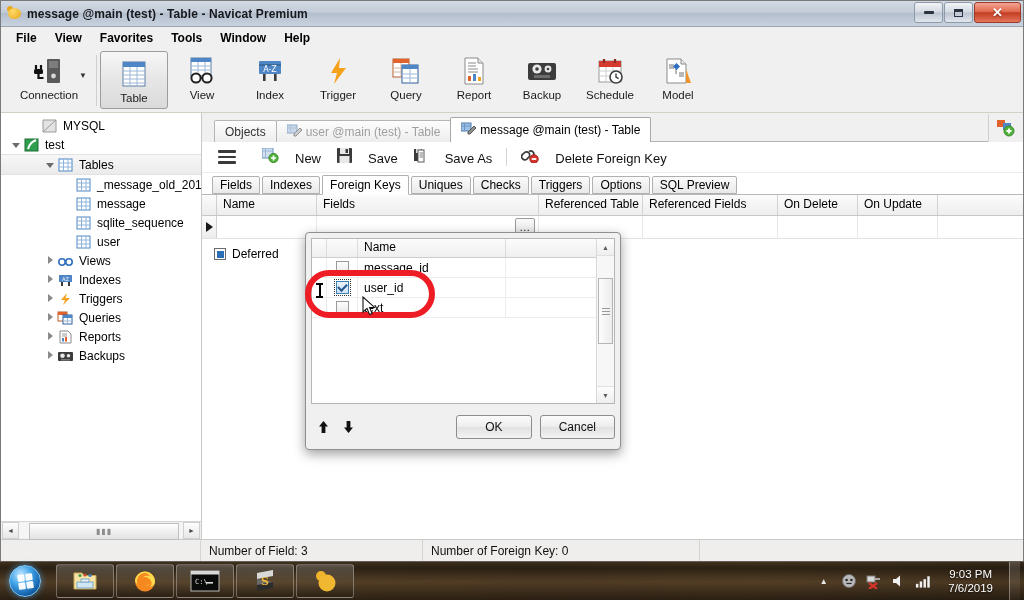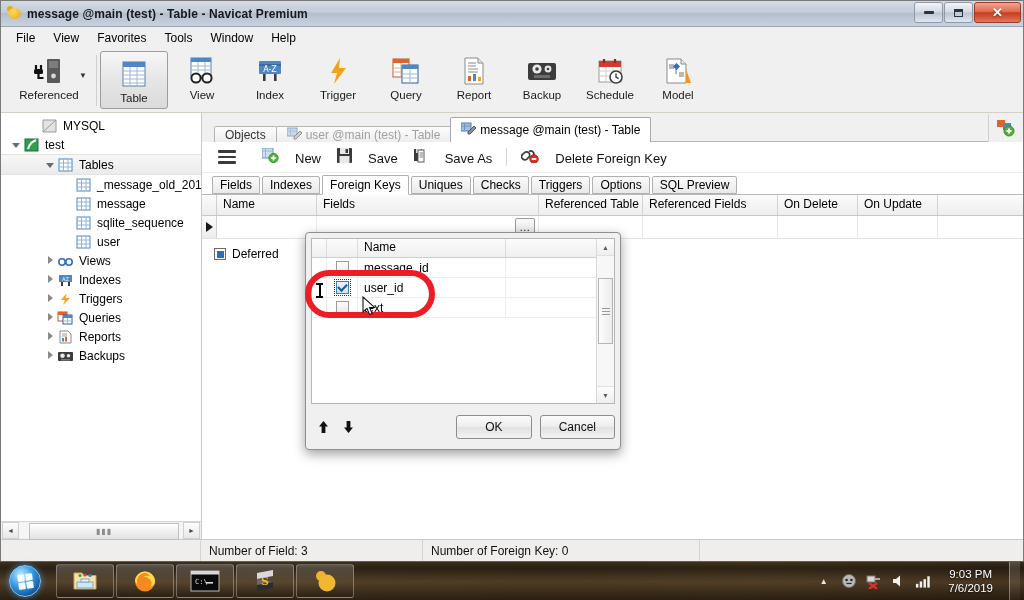--- a/index.html
+++ b/index.html
@@ -53,21 +53,21 @@
   }
   .wbtn .g{font-size:11px;color:#2a3340;line-height:1;}
   .wbtn.close .g{color:#fff;font-weight:bold;font-size:13px;text-shadow:0 1px 1px #7a2212;}
   .min-g{display:block;width:10px;height:3px;background:#2a3340;border-radius:1px;}
   .max-g{display:block;width:9px;height:8px;border:1px solid #2a3340;border-top-width:3px;box-sizing:border-box;}
   
   .menubar{
     height:22px;flex:0 0 22px;display:flex;align-items:center;padding-left:6px;gap:0;
     background:#f0f0f0;
   }
-  .menubar .mi{padding:18px 9px;font-size:12px;color:#000;border-radius:2px;}
+  .menubar .mi{padding:18px 9px;font-size:12px;color:#000;border-radius:2px;font-weight:bold;}
   
   .ribbon{
     flex:0 0 63px;background:#f0f0f0;display:flex;align-items:stretch;
     border-bottom:1px solid #d4d0c8;padding-left:4px;
   }
   .rb-item{
     width:68px;display:flex;flex-direction:column;align-items:center;justify-content:flex-start;
     padding-top:5px;box-sizing:border-box;position:relative;
   }
   .rb-item.wide{width:88px;}
@@ -105,21 +105,21 @@
   .hs-thumb{position:absolute;left:10px;top:0;width:148px;height:15px;
     background:linear-gradient(180deg,#fefefe,#e2e2e2);border:1px solid #bfbfbf;
     display:flex;align-items:center;justify-content:center;font-size:8px;color:#8d8d8d;letter-spacing:1px;}
   
   .content{flex:1 1 auto;display:flex;flex-direction:column;min-width:0;background:#fff;}
   .tabstrip{
     height:29px;flex:0 0 29px;background:#f0f0f0;display:flex;align-items:flex-end;
     padding-left:12px;position:relative;
   }
   .tab{
-    height:16px;display:flex;align-items:center;gap:4px;padding:0 10px;
+    height:22px;display:flex;align-items:center;gap:4px;padding:0 10px;
     border:1px solid #b5b5b5;border-bottom:none;font-size:12px;
     background:linear-gradient(180deg,#fdfdfd,#ededed);margin-right:-1px;color:#333;
     border-radius:2px 2px 0 0;box-sizing:border-box;
   }
   .tab.active{background:#fff;height:25px;color:#000;border-color:#a8a8a8;z-index:2;}
   .tab.dim{color:#a0a0a0;}
   .tab-tail{flex:1 1 auto;border-bottom:1px solid #b5b5b5;}
   .tab-add{
     width:34px;height:28px;border-left:1px solid #cfcfcf;display:flex;align-items:center;justify-content:center;
     background:#f0f0f0;flex:0 0 34px;
@@ -287,21 +287,21 @@
       <div class="rb-ico">
         <svg width="34" height="30" viewBox="0 0 34 30">
           <rect x="15" y="3" width="13" height="24" rx="1" fill="#5a5a5a"></rect>
           <rect x="17" y="5" width="9" height="7" fill="#7d7d7d"></rect>
           <circle cx="21.5" cy="20" r="2.4" fill="#d8d8d8"></circle>
           <path d="M4 9 v4 M9 9 v4" stroke="#111" stroke-width="2.2"></path>
           <rect x="2" y="13" width="9" height="5" rx="1.5" fill="#111"></rect>
           <path d="M6.5 18 v4 h5" stroke="#111" stroke-width="2.2" fill="none"></path>
         </svg>
       </div>
-      <div class="rb-lab">Referenced</div>
+      <div class="rb-lab">Connection</div>
       <span class="rb-caret">▼</span>
     </div>
 
     <div class="rb-sep"></div>
 
     <div class="rb-item sel">
       <div class="rb-ico">
         <svg width="30" height="30" viewBox="0 0 30 30">
           <rect x="4" y="3" width="22" height="24" fill="#fff" stroke="#5f7fa5"></rect>
           <rect x="4" y="3" width="22" height="5" fill="#4f86c6"></rect>

